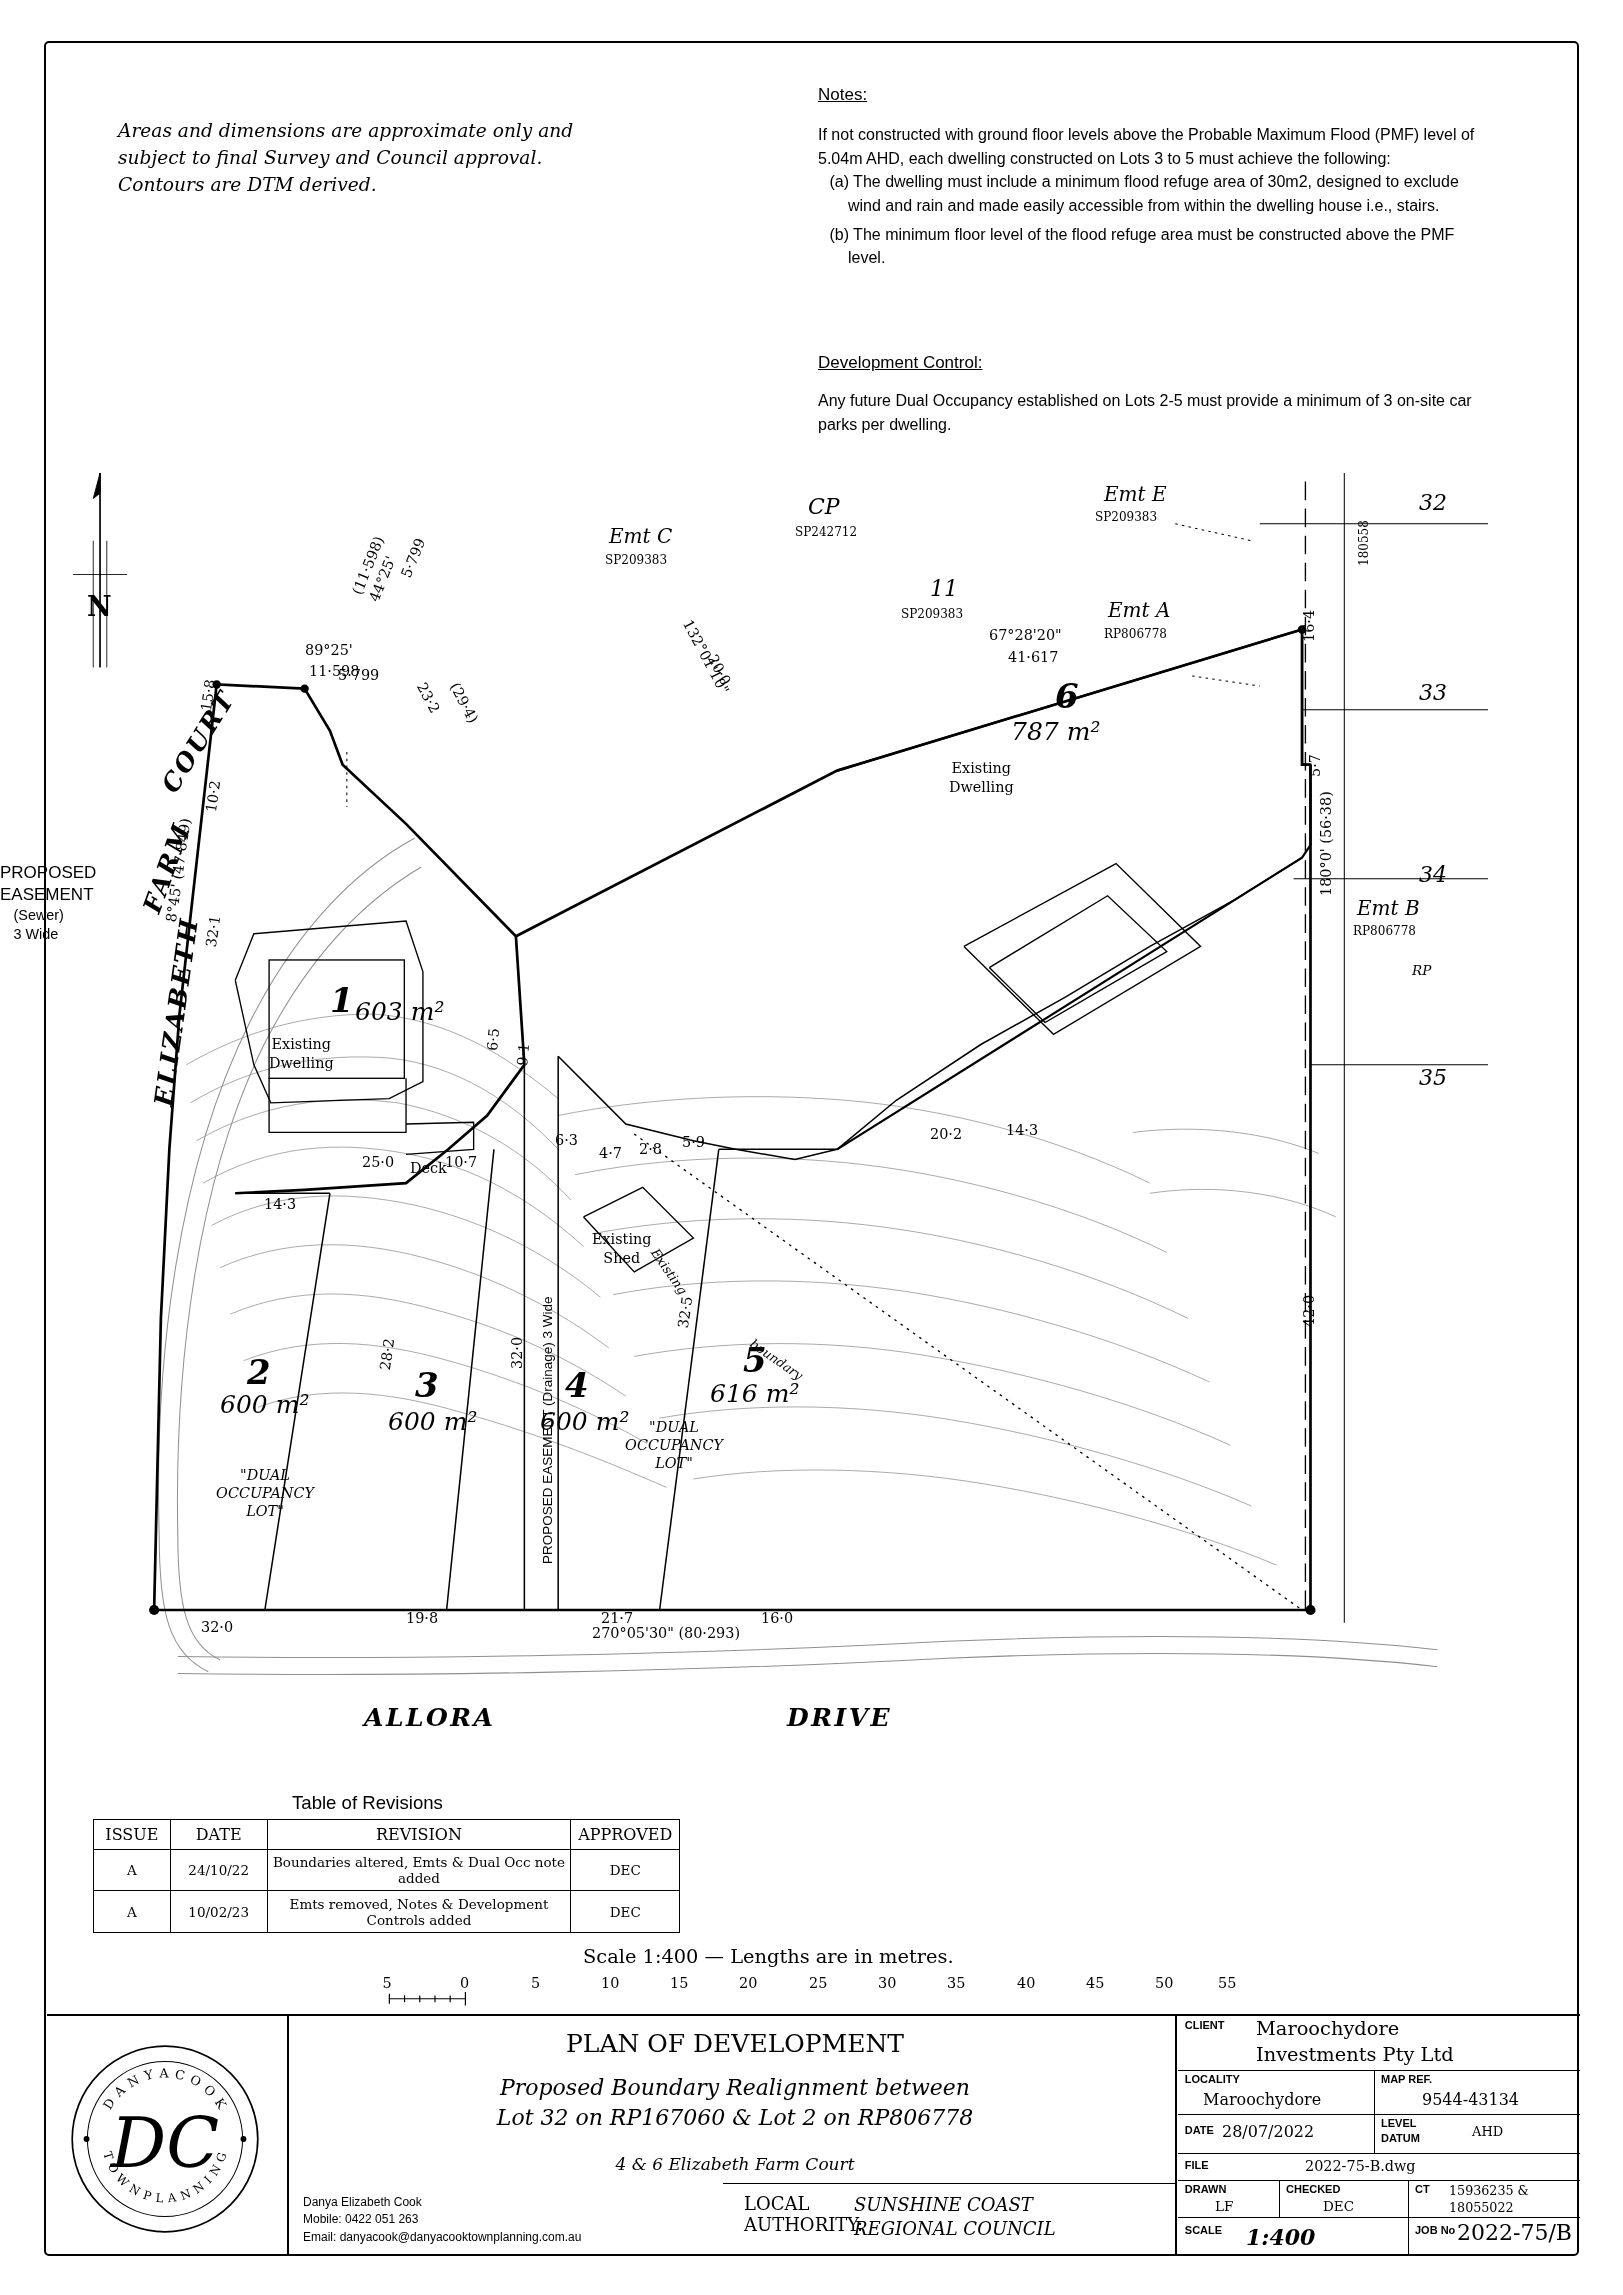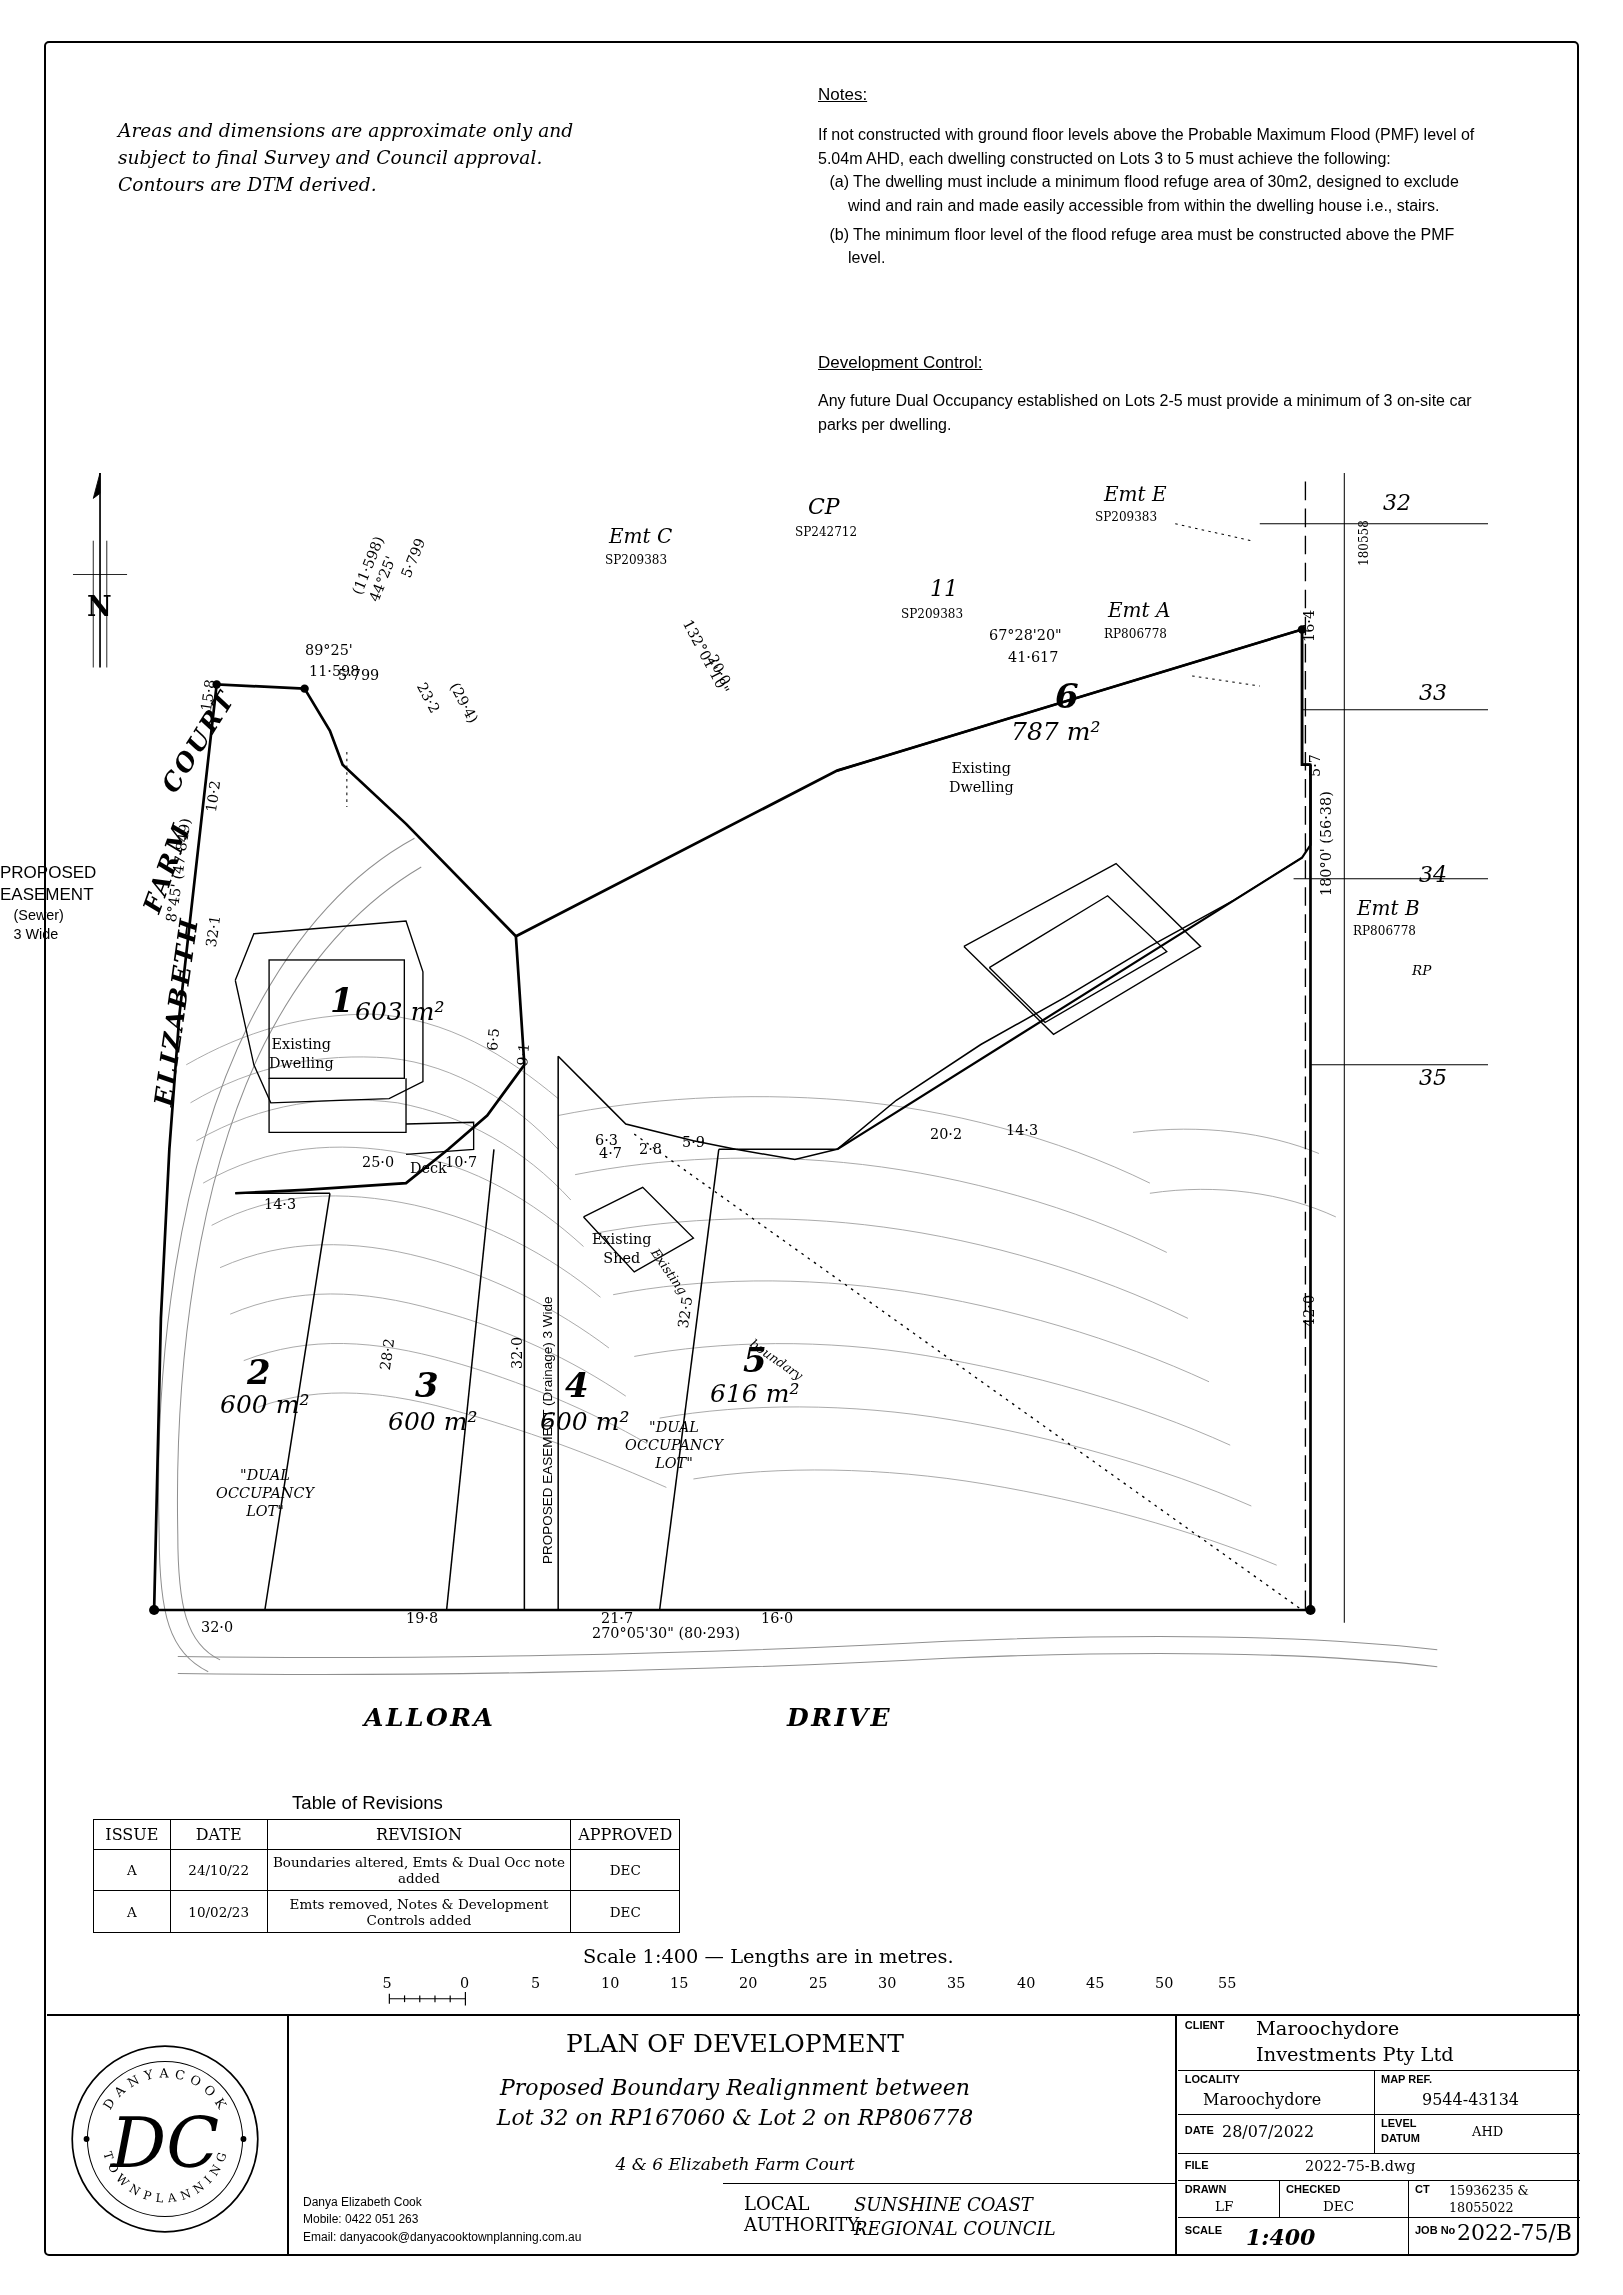--- a/index.html
+++ b/index.html
@@ -215,21 +215,21 @@
   </svg>
 
   <div class="lbl" style="left:36px;top:118px;font-size:27px;font-weight:bold;">N</div>
 
   <div class="lbl street" style="left:90px;top:254px;transform:rotate(-58deg);">COURT</div>
   <div class="lbl street" style="left:69px;top:380px;transform:rotate(-70deg);">FARM</div>
   <div class="lbl street" style="left:30px;top:524px;transform:rotate(-82deg);">ELIZABETH</div>
   <div class="lbl street" style="left:313px;top:1230px;">ALLORA</div>
   <div class="lbl street" style="left:736px;top:1230px;">DRIVE</div>
 
-  <div class="lbl" style="left:1332px;top:17px;font-size:22px;font-style:italic;">32</div>
+  <div class="lbl" style="left:1368px;top:17px;font-size:22px;font-style:italic;">32</div>
   <div class="lbl" style="left:1368px;top:207px;font-size:22px;font-style:italic;">33</div>
   <div class="lbl" style="left:1368px;top:389px;font-size:22px;font-style:italic;">34</div>
   <div class="lbl" style="left:1368px;top:592px;font-size:22px;font-style:italic;">35</div>
   <div class="lbl tiny" style="left:1306px;top:93px;transform:rotate(-90deg);transform-origin:left top;">180558</div>
   <div class="lbl small" style="left:1361px;top:489px;font-style:italic;">RP</div>
 
   <div class="lbl" style="left:757px;top:21px;font-size:22px;font-style:italic;">CP</div>
   <div class="lbl tiny" style="left:744px;top:52px;">SP242712</div>
   <div class="lbl" style="left:558px;top:51px;font-size:20px;font-style:italic;">Emt C</div>
   <div class="lbl tiny" style="left:554px;top:80px;">SP209383</div>
@@ -300,21 +300,21 @@
   <div class="lbl dim" style="left:311px;top:681px;">25·0</div>
   <div class="lbl dim" style="left:394px;top:681px;">10·7</div>
   <div class="lbl dim" style="left:433px;top:577px;transform:rotate(-84deg);transform-origin:left top;">6·5</div>
   <div class="lbl dim" style="left:463px;top:592px;transform:rotate(-84deg);transform-origin:left top;">9·1</div>
   <div class="lbl dim" style="left:326px;top:896px;transform:rotate(-82deg);transform-origin:left top;">28·2</div>
   <div class="lbl dim" style="left:458px;top:896px;transform:rotate(-90deg);transform-origin:left top;">32·0</div>
   <div class="lbl dim" style="left:624px;top:854px;transform:rotate(-82deg);transform-origin:left top;">32·5</div>
   <div class="lbl dim" style="left:1250px;top:854px;transform:rotate(-90deg);transform-origin:left top;">42·0</div>
   <div class="lbl dim" style="left:1250px;top:169px;transform:rotate(-90deg);transform-origin:left top;">16·4</div>
   <div class="lbl dim" style="left:1256px;top:304px;transform:rotate(-90deg);transform-origin:left top;">5·7</div>
-  <div class="lbl dim" style="left:504px;top:659px;margin-left:40px;">6·3</div>
+  <div class="lbl dim" style="left:504px;top:659px;">6·3</div>
   <div class="lbl dim" style="left:548px;top:672px;">4·7</div>
   <div class="lbl dim" style="left:588px;top:668px;">2·8</div>
   <div class="lbl dim" style="left:631px;top:661px;">5·9</div>
   <div class="lbl dim" style="left:879px;top:653px;">20·2</div>
   <div class="lbl dim" style="left:955px;top:649px;">14·3</div>
   <div class="lbl dim" style="left:150px;top:1146px;">32·0</div>
   <div class="lbl dim" style="left:355px;top:1137px;">19·8</div>
   <div class="lbl dim" style="left:550px;top:1137px;">21·7</div>
   <div class="lbl dim" style="left:710px;top:1137px;">16·0</div>
  </div>

